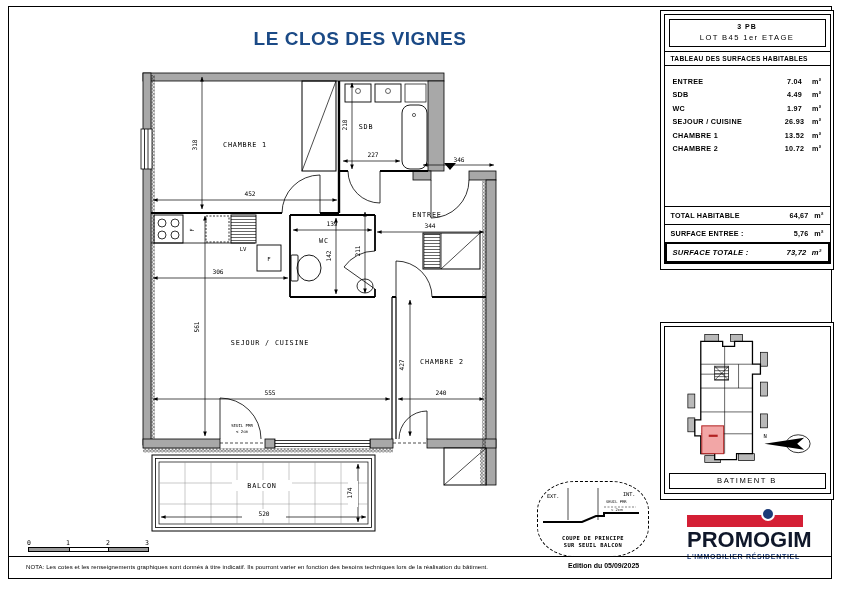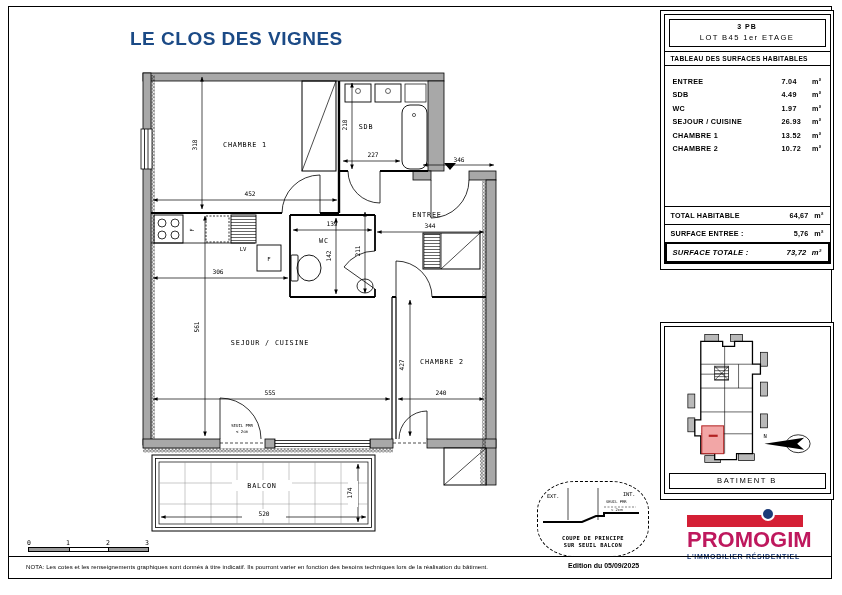--- a/index.html
+++ b/index.html
@@ -2,21 +2,21 @@
 <html><head>
 <meta charset="utf-8">
 <style>
   * { box-sizing: border-box; margin: 0; padding: 0; }
   html,body { width:842px; height:595px; background:#fff; position:relative;
     font-family:"Liberation Sans", sans-serif; color:#000; overflow:hidden; }
 
   .sheet-border { position:absolute; left:8px; top:6px; width:824px; height:573px;
     border:1.7px solid #000; }
 
-  .page-title { position:absolute; left:130px; top:28px; width:460px; text-align:left;
+  .page-title { position:absolute; left:130px; top:28px; width:460px; text-align:center;
     font-size:19px; font-weight:bold; letter-spacing:.5px; color:#1b4a86; }
 
   
   .plan-svg { position:absolute; left:130px; top:65px; width:520px; height:492px; }
   text { font-family:"DejaVu Sans Mono", monospace; fill:#000; }
   .room-label { font-size:6.8px; letter-spacing:.8px; }
   .dim-label  { font-size:6.2px; }
   .tiny-label { font-size:4px; }
   .appl-label { font-size:5.6px; }
 
@@ -26,40 +26,40 @@
     display:flex; flex-direction:column; }
   .tbl-box { top:10px; height:260px; }
   .hdr-box { border:1.4px solid #000; margin:4px 4px 0 4px; text-align:center; padding:3px 0 4px 0; }
   .hdr-line1 { font-size:7px; font-weight:bold; letter-spacing:1px; }
   .hdr-line2 { font-size:7.6px; font-weight:normal; letter-spacing:1.4px; margin-top:3px; }
   .tableau-row { border-top:1px solid #000; border-bottom:1px solid #000; margin-top:4px;
     padding:3px 6px; font-size:6.6px; font-weight:bold; letter-spacing:.3px; }
   .surf-rows { padding:9px 8px 0 8px; }
   .srow { display:flex; font-size:7.2px; font-weight:bold; line-height:13.5px; letter-spacing:.3px; }
   .srow .lbl { flex:1; }
-  .srow .val { width:26px; text-align:left; }
+  .srow .val { width:26px; text-align:center; }
   .srow .unit { width:14px; text-align:right; }
   .totals { margin-top:auto; }
   .trow { display:flex; border-top:1px solid #000; padding:4px 6px; font-size:7.2px;
     font-weight:bold; letter-spacing:.2px; align-items:flex-start; }
   .trow .lbl { flex:1; }
   .trow .val { text-align:right;margin-left:12px; }
   .trow .unit { width:15px; text-align:right; }
   .trow.grand { border:2px solid #000; font-size:7.6px;font-style:italic; }
 
   .site-box { top:322px; height:178px; }
   .site-caption { border:1px solid #000; margin:0 4px 4px 4px; text-align:center;
     font-size:7.6px; font-weight:normal; letter-spacing:1.5px; padding:2.5px 0; }
 
   
   .logo { position:absolute; left:687px; top:515px; width:116px; }
   .logo-bar { height:12px; background:#d41f35; position:relative; }
   .logo-dot { position:absolute; left:74px; top:-8px; width:14px; height:14px;
     border-radius:50%; background:#1d3c78; border:2px solid #fff; }
-  .logo-brand { font-size:22px; font-weight:bold; color:#be185d; line-height:1.02;
+  .logo-brand { font-size:22px; font-weight:bold; color:#0f172a; line-height:1.02;
     letter-spacing:0; margin-top:2px; }
   .logo-tag { font-size:7px; font-weight:bold; color:#1d3c78; letter-spacing:.7px; margin-top:2px; }
 
   
   .coupe { position:absolute; left:537px; top:481px; width:112px; height:76px;
     border:1.4px dashed #000; border-radius:38px / 30px; padding-top:3px; }
   .coupe-cap { text-align:center; font-family:"DejaVu Sans Mono", monospace;
     font-size:5.4px; font-weight:bold; letter-spacing:.4px; line-height:6.5px; }
 
   

